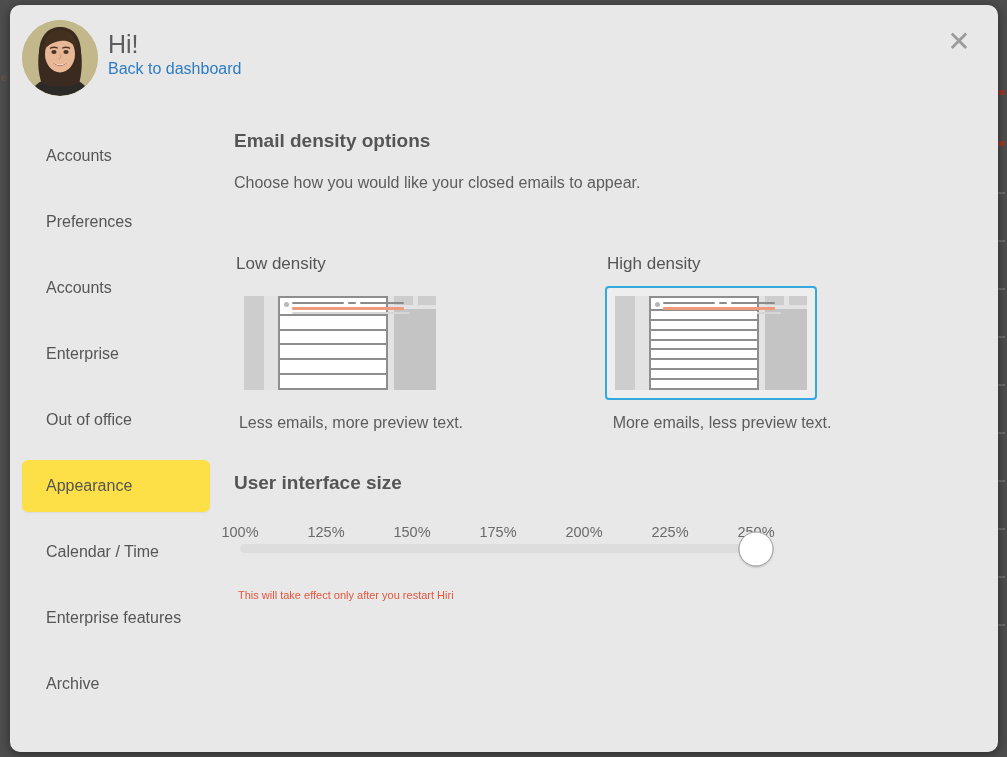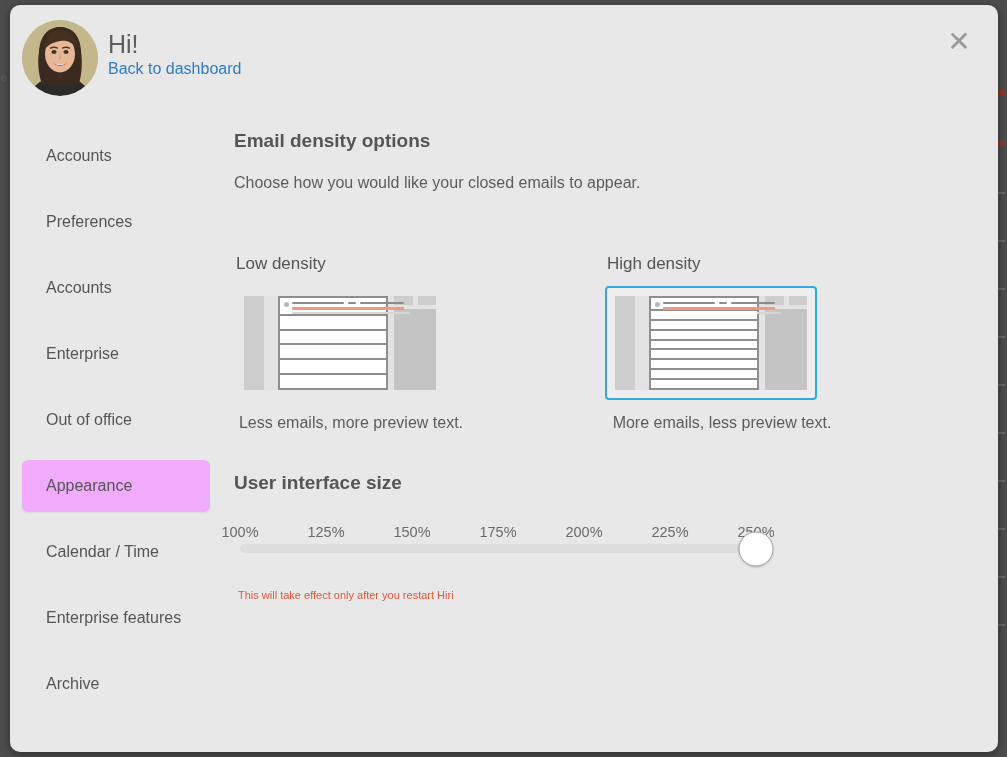--- a/index.html
+++ b/index.html
@@ -87,21 +87,21 @@
   .nav-item {
     height: 52px;
     display: flex; align-items: center;
     padding-left: 24px;
     font-size: 16px; color: #555555;
     cursor: pointer;
     margin: 0 12px 14px 12px;
     border-radius: 6px;
   }
   .nav-item.active {
-    background: #f0abfc;
+    background: #fde047;
     box-shadow: 0 1px 2px rgba(0,0,0,.06);
   }
 
   
   #content {
     position: absolute; left: 224px; top: 125px; right: 20px;
   }
   .section-title {
     font-size: 19px; color: #555555; font-weight: 700;
     margin: 0 0 22px 0;

